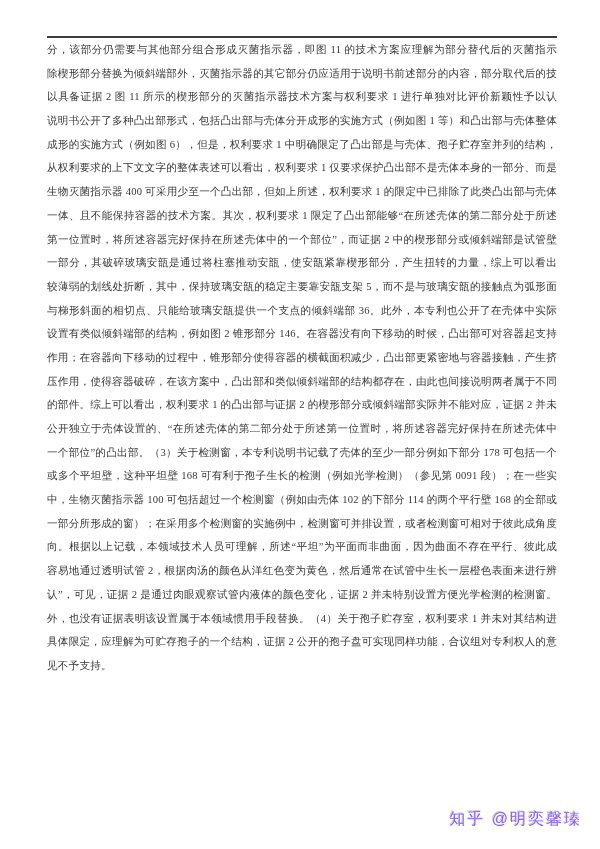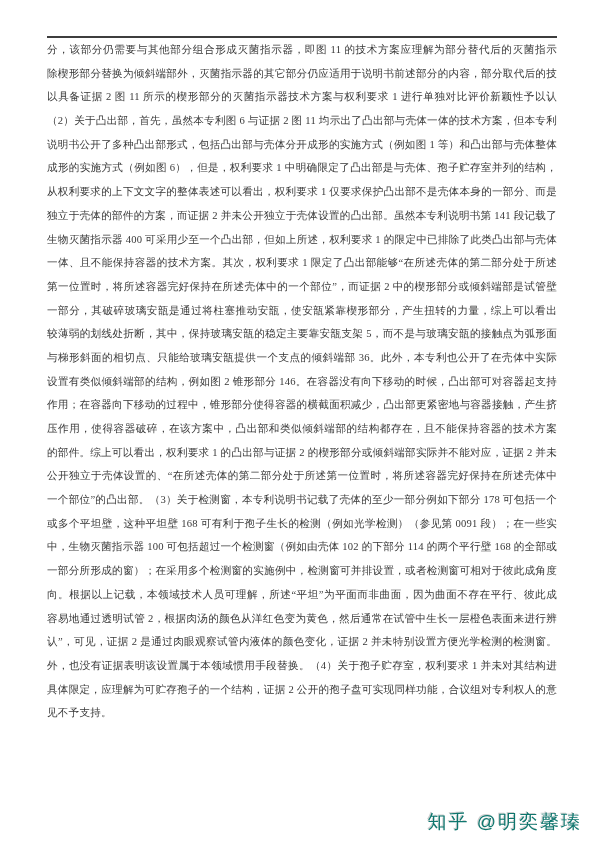--- a/index.html
+++ b/index.html
@@ -40,51 +40,49 @@
     overflow: hidden;
   }
   .text-block .line.last {
     text-align: center;
     text-align-last: left;
   }
   .watermark {
     position: absolute;
     top: 809px;
     right: 18px;
-    font-size: 19px;
+    font-size: 16px;
     letter-spacing: 2px;
-    color: #0f766e;
+    color: #8b5cf6;
     text-shadow: 1px 1px 0 #ffffff, -1px -1px 0 #cfcfcf;
     font-family: "Liberation Sans", "DejaVu Sans", sans-serif;
     user-select: none;
   }
 </style>
 </head>
 <body>
 
 <div class="page">
   <div class="top-rule"></div>
   <div class="text-block">
       <div class="line">分，该部分仍需要与其他部分组合形成灭菌指示器，即图 11 的技术方案应理解为部分替代后的灭菌指示器，</div>
       <div class="line">除楔形部分替换为倾斜端部外，灭菌指示器的其它部分仍应适用于说明书前述部分的内容，部分取代后的技</div>
       <div class="line">以具备证据 2 图 11 所示的楔形部分的灭菌指示器技术方案与权利要求 1 进行单独对比评价新颖性予以认可。</div>
-      <div class="line">（2）关于凸出部，首先，虽然本专利图 6 与证据 2 图 11 均示出了凸出部与壳体一体的技术方案，但本专利</div>
       <div class="line">说明书公开了多种凸出部形式，包括凸出部与壳体分开成形的实施方式（例如图 1 等）和凸出部与壳体整体</div>
       <div class="line">成形的实施方式（例如图 6），但是，权利要求 1 中明确限定了凸出部是与壳体、孢子贮存室并列的结构，即</div>
       <div class="line">从权利要求的上下文文字的整体表述可以看出，权利要求 1 仅要求保护凸出部不是壳体本身的一部分、而是</div>
-      <div class="line">独立于壳体的部件的方案，而证据 2 并未公开独立于壳体设置的凸出部。虽然本专利说明书第 141 段记载了</div>
       <div class="line">生物灭菌指示器 400 可采用少至一个凸出部，但如上所述，权利要求 1 的限定中已排除了此类凸出部与壳体</div>
       <div class="line">一体、且不能保持容器的技术方案。其次，权利要求 1 限定了凸出部能够“在所述壳体的第二部分处于所述</div>
       <div class="line">第一位置时，将所述容器完好保持在所述壳体中的一个部位”，而证据 2 中的楔形部分或倾斜端部是试管壁的</div>
       <div class="line">一部分，其破碎玻璃安瓿是通过将柱塞推动安瓿，使安瓿紧靠楔形部分，产生扭转的力量，综上可以看出</div>
       <div class="line">较薄弱的划线处折断，其中，保持玻璃安瓿的稳定主要靠安瓿支架 5，而不是与玻璃安瓿的接触点为弧形面</div>
       <div class="line">与梯形斜面的相切点、只能给玻璃安瓿提供一个支点的倾斜端部 36。此外，本专利也公开了在壳体中实际也</div>
       <div class="line">设置有类似倾斜端部的结构，例如图 2 锥形部分 146。在容器没有向下移动的时候，凸出部可对容器起支持</div>
       <div class="line">作用；在容器向下移动的过程中，锥形部分使得容器的横截面积减少，凸出部更紧密地与容器接触，产生挤</div>
-      <div class="line">压作用，使得容器破碎，在该方案中，凸出部和类似倾斜端部的结构都存在，且不能保持容器的技术方案</div>
+      <div class="line">压作用，使得容器破碎，在该方案中，凸出部和类似倾斜端部的结构都存在，由此也间接说明两者属于不同</div>
       <div class="line">的部件。综上可以看出，权利要求 1 的凸出部与证据 2 的楔形部分或倾斜端部实际并不能对应，证据 2 并未</div>
       <div class="line">公开独立于壳体设置的、“在所述壳体的第二部分处于所述第一位置时，将所述容器完好保持在所述壳体中的</div>
       <div class="line">一个部位”的凸出部。（3）关于检测窗，本专利说明书记载了壳体的至少一部分例如下部分 178 可包括一个</div>
       <div class="line">或多个平坦壁，这种平坦壁 168 可有利于孢子生长的检测（例如光学检测）（参见第 0091 段）；在一些实施例</div>
       <div class="line">中，生物灭菌指示器 100 可包括超过一个检测窗（例如由壳体 102 的下部分 114 的两个平行壁 168 的全部或</div>
       <div class="line">一部分所形成的窗）；在采用多个检测窗的实施例中，检测窗可并排设置，或者检测窗可相对于彼此成角度取</div>
       <div class="line">向。根据以上记载，本领域技术人员可理解，所述“平坦”为平面而非曲面，因为曲面不存在平行、彼此成</div>
       <div class="line">容易地通过透明试管 2，根据肉汤的颜色从洋红色变为黄色，然后通常在试管中生长一层橙色表面来进行辨</div>
       <div class="line">认”，可见，证据 2 是通过肉眼观察试管内液体的颜色变化，证据 2 并未特别设置方便光学检测的检测窗。另</div>
       <div class="line">外，也没有证据表明该设置属于本领域惯用手段替换。（4）关于孢子贮存室，权利要求 1 并未对其结构进行</div>

